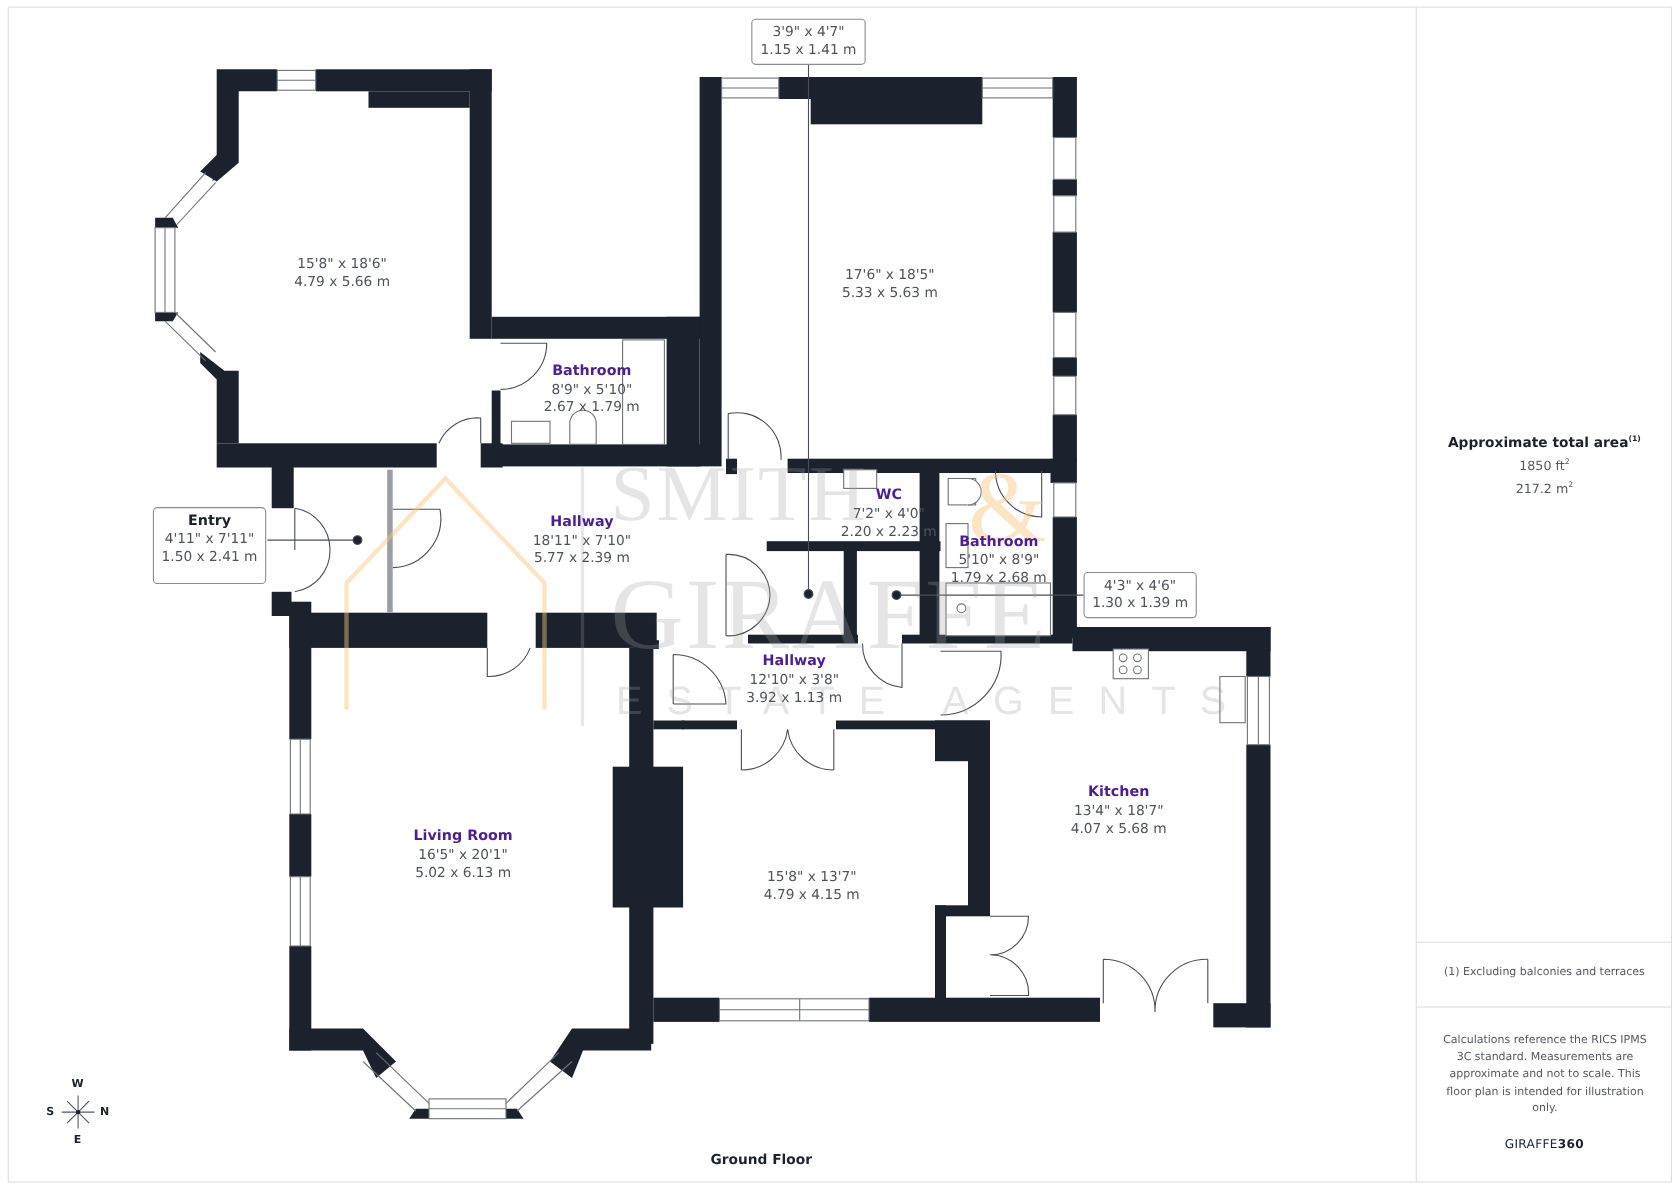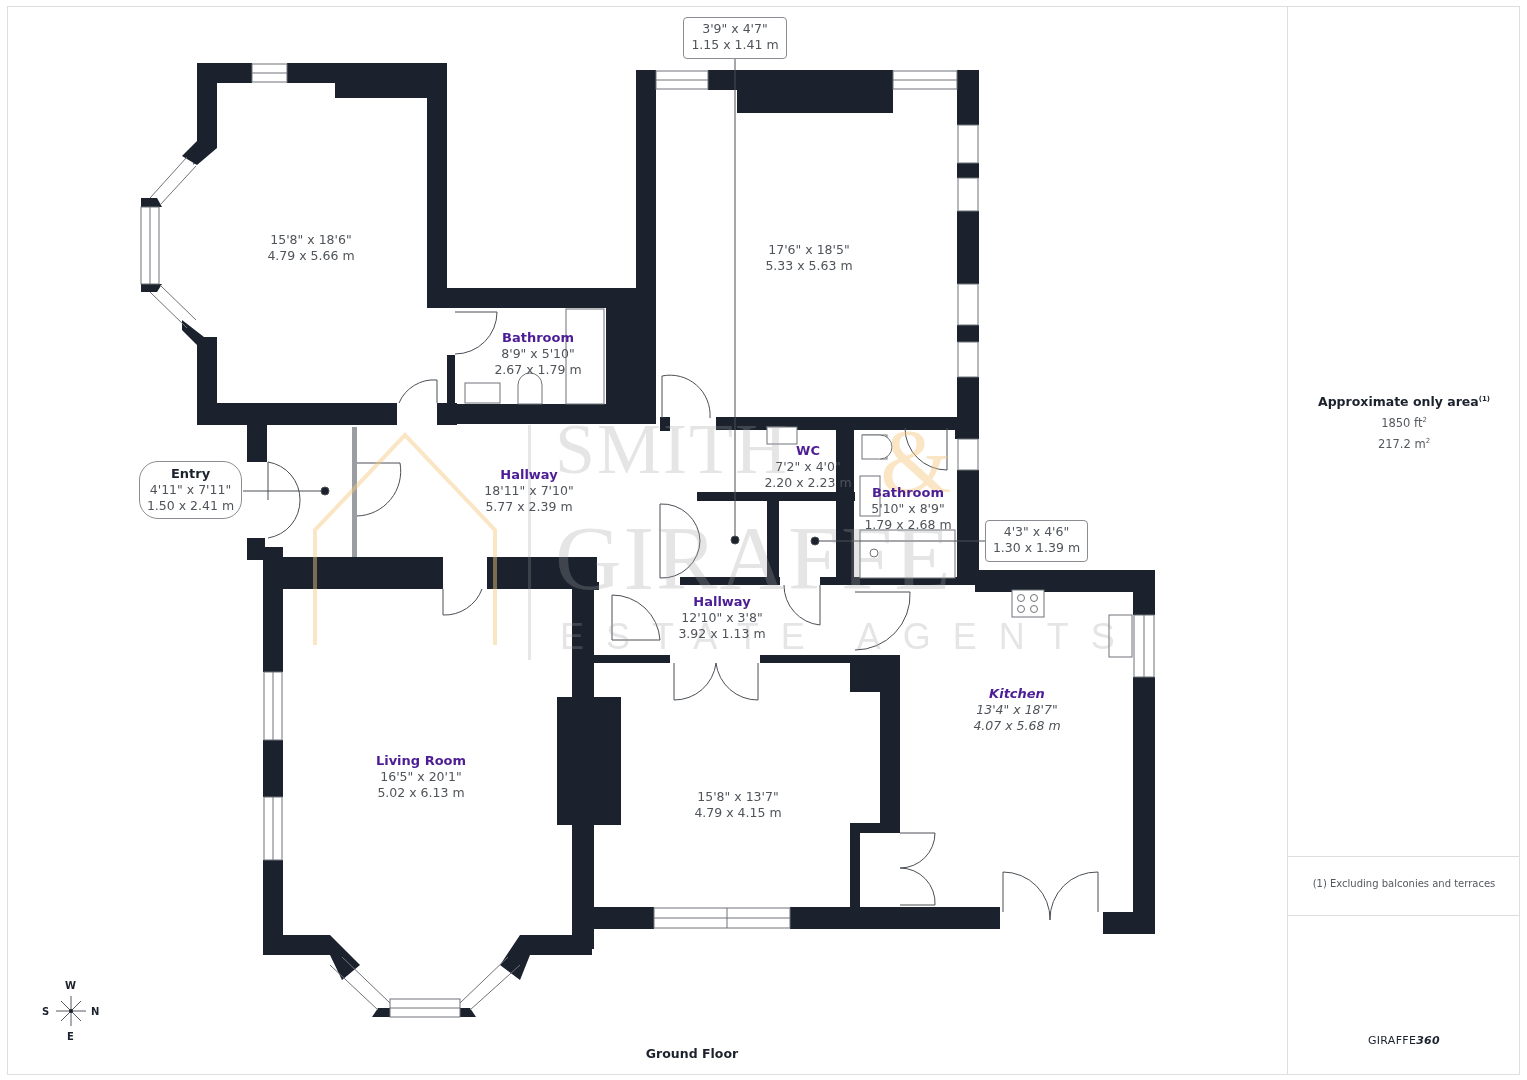--- a/index.html
+++ b/index.html
@@ -7,21 +7,21 @@
   .frame{position:absolute;left:7px;top:6px;width:1513px;height:1069px;border:1.5px solid #dedede;box-sizing:border-box;}
   .sidebar{position:absolute;left:1287px;top:6px;width:233px;height:1069px;border-left:1.5px solid #dedede;box-sizing:border-box;}
   .sb-div{position:absolute;left:0;width:100%;height:0;border-top:1.5px solid #dedede;}
   .area-title{position:absolute;left:0;top:388px;width:100%;text-align:center;font-weight:bold;font-size:12.5px;color:#1b222d;}
   .area-title sup{font-size:7px;}
   .area-val{position:absolute;left:0;width:100%;text-align:center;font-size:11.5px;color:#55595f;}
   .area-val sup{font-size:7px;}
   .footnote{position:absolute;left:0;top:872px;width:100%;text-align:center;font-size:10px;color:#55595f;}
   .disclaimer{position:absolute;left:20px;top:932px;width:193px;text-align:center;font-size:10px;line-height:15.5px;color:#55595f;}
   .brand{position:absolute;left:0;top:1028px;width:100%;text-align:center;font-size:11px;color:#1b222d;letter-spacing:0.3px;}
-  .brand b{font-weight:bold;font-style:italic;}
+  .brand b{font-weight:bold;}
   .plan{position:absolute;left:0;top:0;}
   .lbl{position:absolute;text-align:center;transform:translateX(-50%);white-space:nowrap;}
   .lbl .name{font-weight:bold;font-size:13px;color:#4c1d95;line-height:17px;}
   .lbl .dim{font-size:12.5px;color:#4f545a;line-height:16px;}
   .callout{position:absolute;background:#fff;border:1px solid #8a8d91;border-radius:4px;text-align:center;box-sizing:border-box;padding:3px 6px;}
   .callout .name{font-weight:bold;font-size:13px;color:#1b222d;line-height:17px;}
   .callout .dim{font-size:12.5px;color:#4f545a;line-height:16px;}
   .floor-name{position:absolute;left:648px;top:1046px;transform:translateX(-50%);font-weight:bold;font-size:12.5px;margin-left:44px;}
   .compass{position:absolute;left:38px;top:978px;width:66px;height:66px;}
   .compass span{position:absolute;font-size:10px;font-weight:bold;color:#1b222d;}
@@ -226,21 +226,21 @@
 </div>
 <div class="lbl" style="left:908px;top:484px;">
   <div class="name">Bathroom</div>
   <div class="dim">5'10" x 8'9"</div>
   <div class="dim">1.79 x 2.68 m</div>
 </div>
 <div class="callout" style="left:985px;top:520px;width:103px;height:42px;">
   <div class="dim">4'3" x 4'6"</div>
   <div class="dim">1.30 x 1.39 m</div>
 </div>
-<div class="callout" style="left:139px;top:461px;width:103px;height:58px;border-radius:19px;">
+<div class="callout" style="left:139px;top:461px;width:103px;height:70px;">
   <div class="name">Entry</div>
   <div class="dim">4'11" x 7'11"</div>
   <div class="dim">1.50 x 2.41 m</div>
 </div>
 <div class="lbl" style="left:529px;top:466px;">
   <div class="name">Hallway</div>
   <div class="dim">18'11" x 7'10"</div>
   <div class="dim">5.77 x 2.39 m</div>
 </div>
 <div class="lbl" style="left:722px;top:593px;">
@@ -250,21 +250,21 @@
 </div>
 <div class="lbl" style="left:421px;top:752px;">
   <div class="name">Living Room</div>
   <div class="dim">16'5" x 20'1"</div>
   <div class="dim">5.02 x 6.13 m</div>
 </div>
 <div class="lbl" style="left:738px;top:789px;">
   <div class="dim">15'8" x 13'7"</div>
   <div class="dim">4.79 x 4.15 m</div>
 </div>
-<div class="lbl" style="left:1017px;top:685px;font-style:italic;">
+<div class="lbl" style="left:1017px;top:712px;">
   <div class="name">Kitchen</div>
   <div class="dim">13'4" x 18'7"</div>
   <div class="dim">4.07 x 5.68 m</div>
 </div>
 
 <div class="floor-name">Ground Floor</div>
 
 <div class="compass">
   <svg width="66" height="66" viewBox="0 0 66 66" style="position:absolute;left:0;top:0;">
     <g stroke="#55595f" stroke-width="1">
@@ -276,27 +276,28 @@
     <circle cx="33" cy="33" r="2" fill="#1b222d"></circle>
   </svg>
   <span style="left:27px;top:2px;">W</span>
   <span style="left:29px;top:53px;">E</span>
   <span style="left:4px;top:28px;">S</span>
   <span style="left:53px;top:28px;">N</span>
 </div>
 
 <div class="sidebar">
   <div class="area-title">
-    <span>Approximate only area</span><sup>(1)</sup>
+    <span>Approximate total area</span><sup>(1)</sup>
   </div>
   <div class="area-val" style="top:410px;">
     <span>1850 ft</span><sup>2</sup>
   </div>
   <div class="area-val" style="top:431px;">
     <span>217.2 m</span><sup>2</sup>
   </div>
   <div class="sb-div" style="top:850px;"></div>
   <div class="footnote">(1) Excluding balconies and terraces</div>
   <div class="sb-div" style="top:909px;"></div>
+  <div class="disclaimer">Calculations reference the RICS IPMS 3C standard. Measurements are approximate and not to scale. This floor plan is intended for illustration only.</div>
   <div class="brand">
     <span>GIRAFFE</span><b>360</b>
   </div>
 </div>
 
 </body></html>

